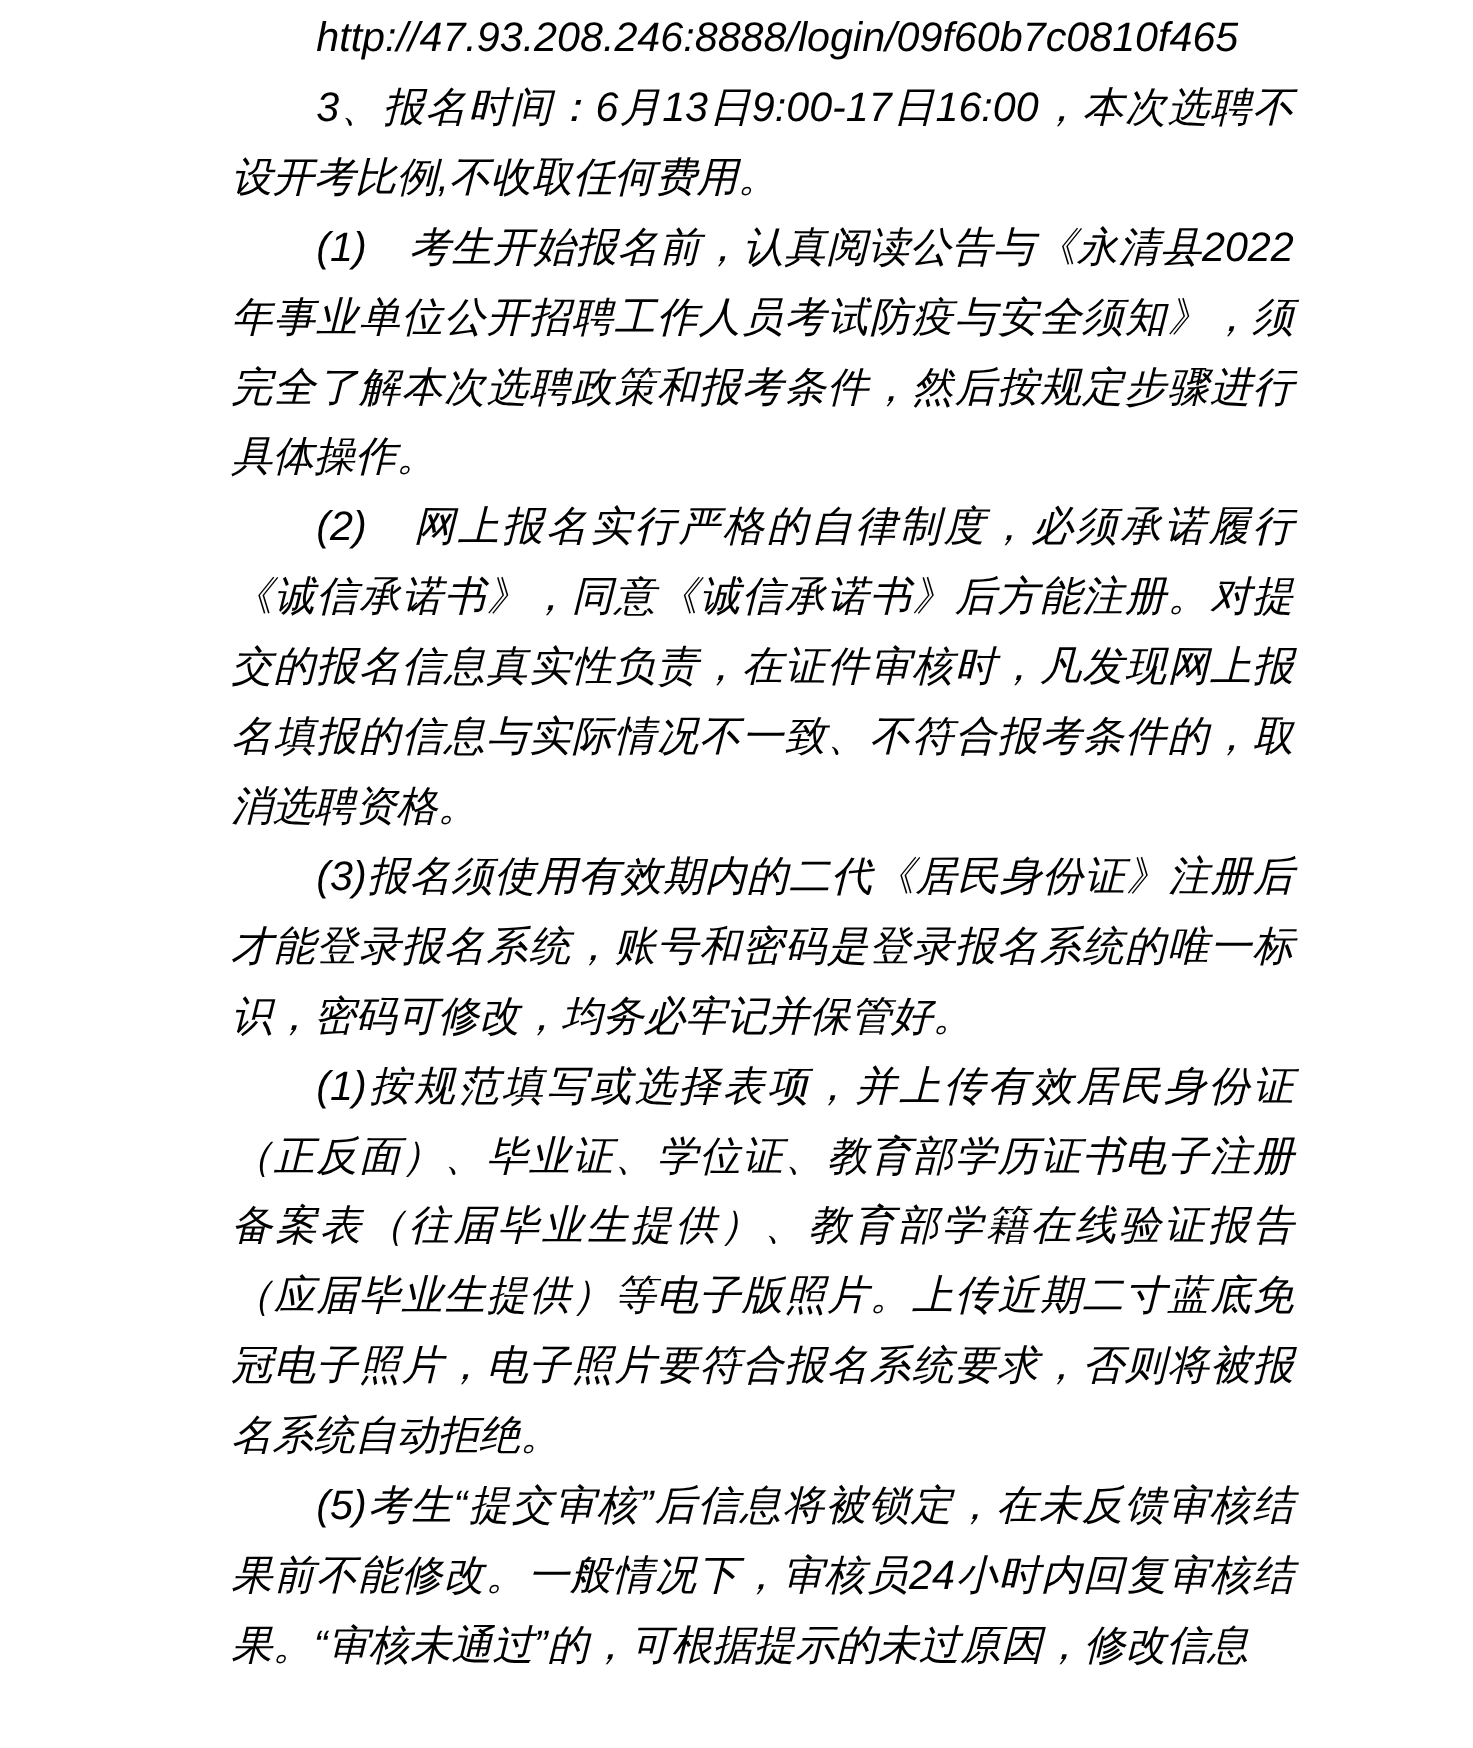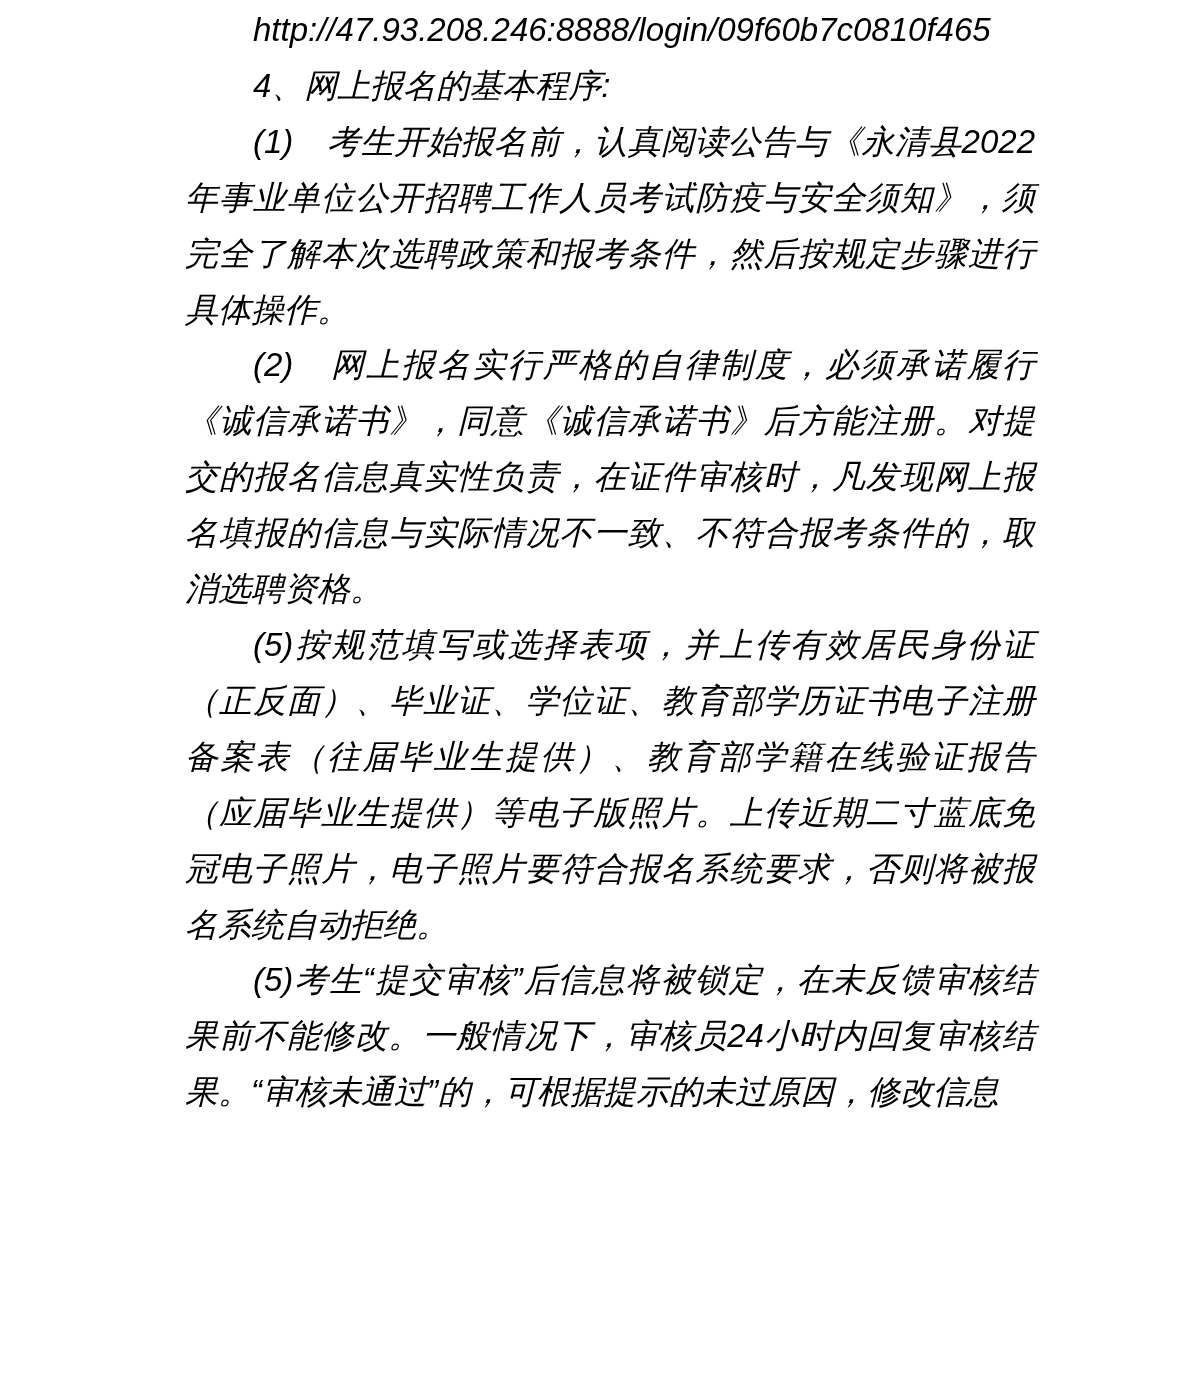--- a/index.html
+++ b/index.html
@@ -31,18 +31,19 @@
     word-break: normal;
     overflow-wrap: break-word;
     font-style: italic;
   }
 </style>
 </head>
 <body>
 
 <div class="page">
   <p>http://47.93.208.246:8888/login/09f60b7c0810f465</p>
-  <p>4、网上报名的基本程序:</p>
+  <p>3、报名时间：6月13日9:00-17日16:00，本次选聘不设开考比例,不收取任何费用。</p>
   <p>(1)　考生开始报名前，认真阅读公告与《永清县2022年事业单位公开招聘工作人员考试防疫与安全须知》，须完全了解本次选聘政策和报考条件，然后按规定步骤进行具体操作。</p>
   <p>(2)　网上报名实行严格的自律制度，必须承诺履行《诚信承诺书》，同意《诚信承诺书》后方能注册。对提交的报名信息真实性负责，在证件审核时，凡发现网上报名填报的信息与实际情况不一致、不符合报考条件的，取消选聘资格。</p>
-  <p>(5)按规范填写或选择表项，并上传有效居民身份证（正反面）、毕业证、学位证、教育部学历证书电子注册备案表（往届毕业生提供）、教育部学籍在线验证报告（应届毕业生提供）等电子版照片。上传近期二寸蓝底免冠电子照片，电子照片要符合报名系统要求，否则将被报名系统自动拒绝。</p>
+  <p>(3)报名须使用有效期内的二代《居民身份证》注册后才能登录报名系统，账号和密码是登录报名系统的唯一标识，密码可修改，均务必牢记并保管好。</p>
+  <p>(1)按规范填写或选择表项，并上传有效居民身份证（正反面）、毕业证、学位证、教育部学历证书电子注册备案表（往届毕业生提供）、教育部学籍在线验证报告（应届毕业生提供）等电子版照片。上传近期二寸蓝底免冠电子照片，电子照片要符合报名系统要求，否则将被报名系统自动拒绝。</p>
   <p>(5)考生“提交审核”后信息将被锁定，在未反馈审核结果前不能修改。一般情况下，审核员24小时内回复审核结果。“审核未通过”的，可根据提示的未过原因，修改信息</p>
 </div>
 
 </body></html>

